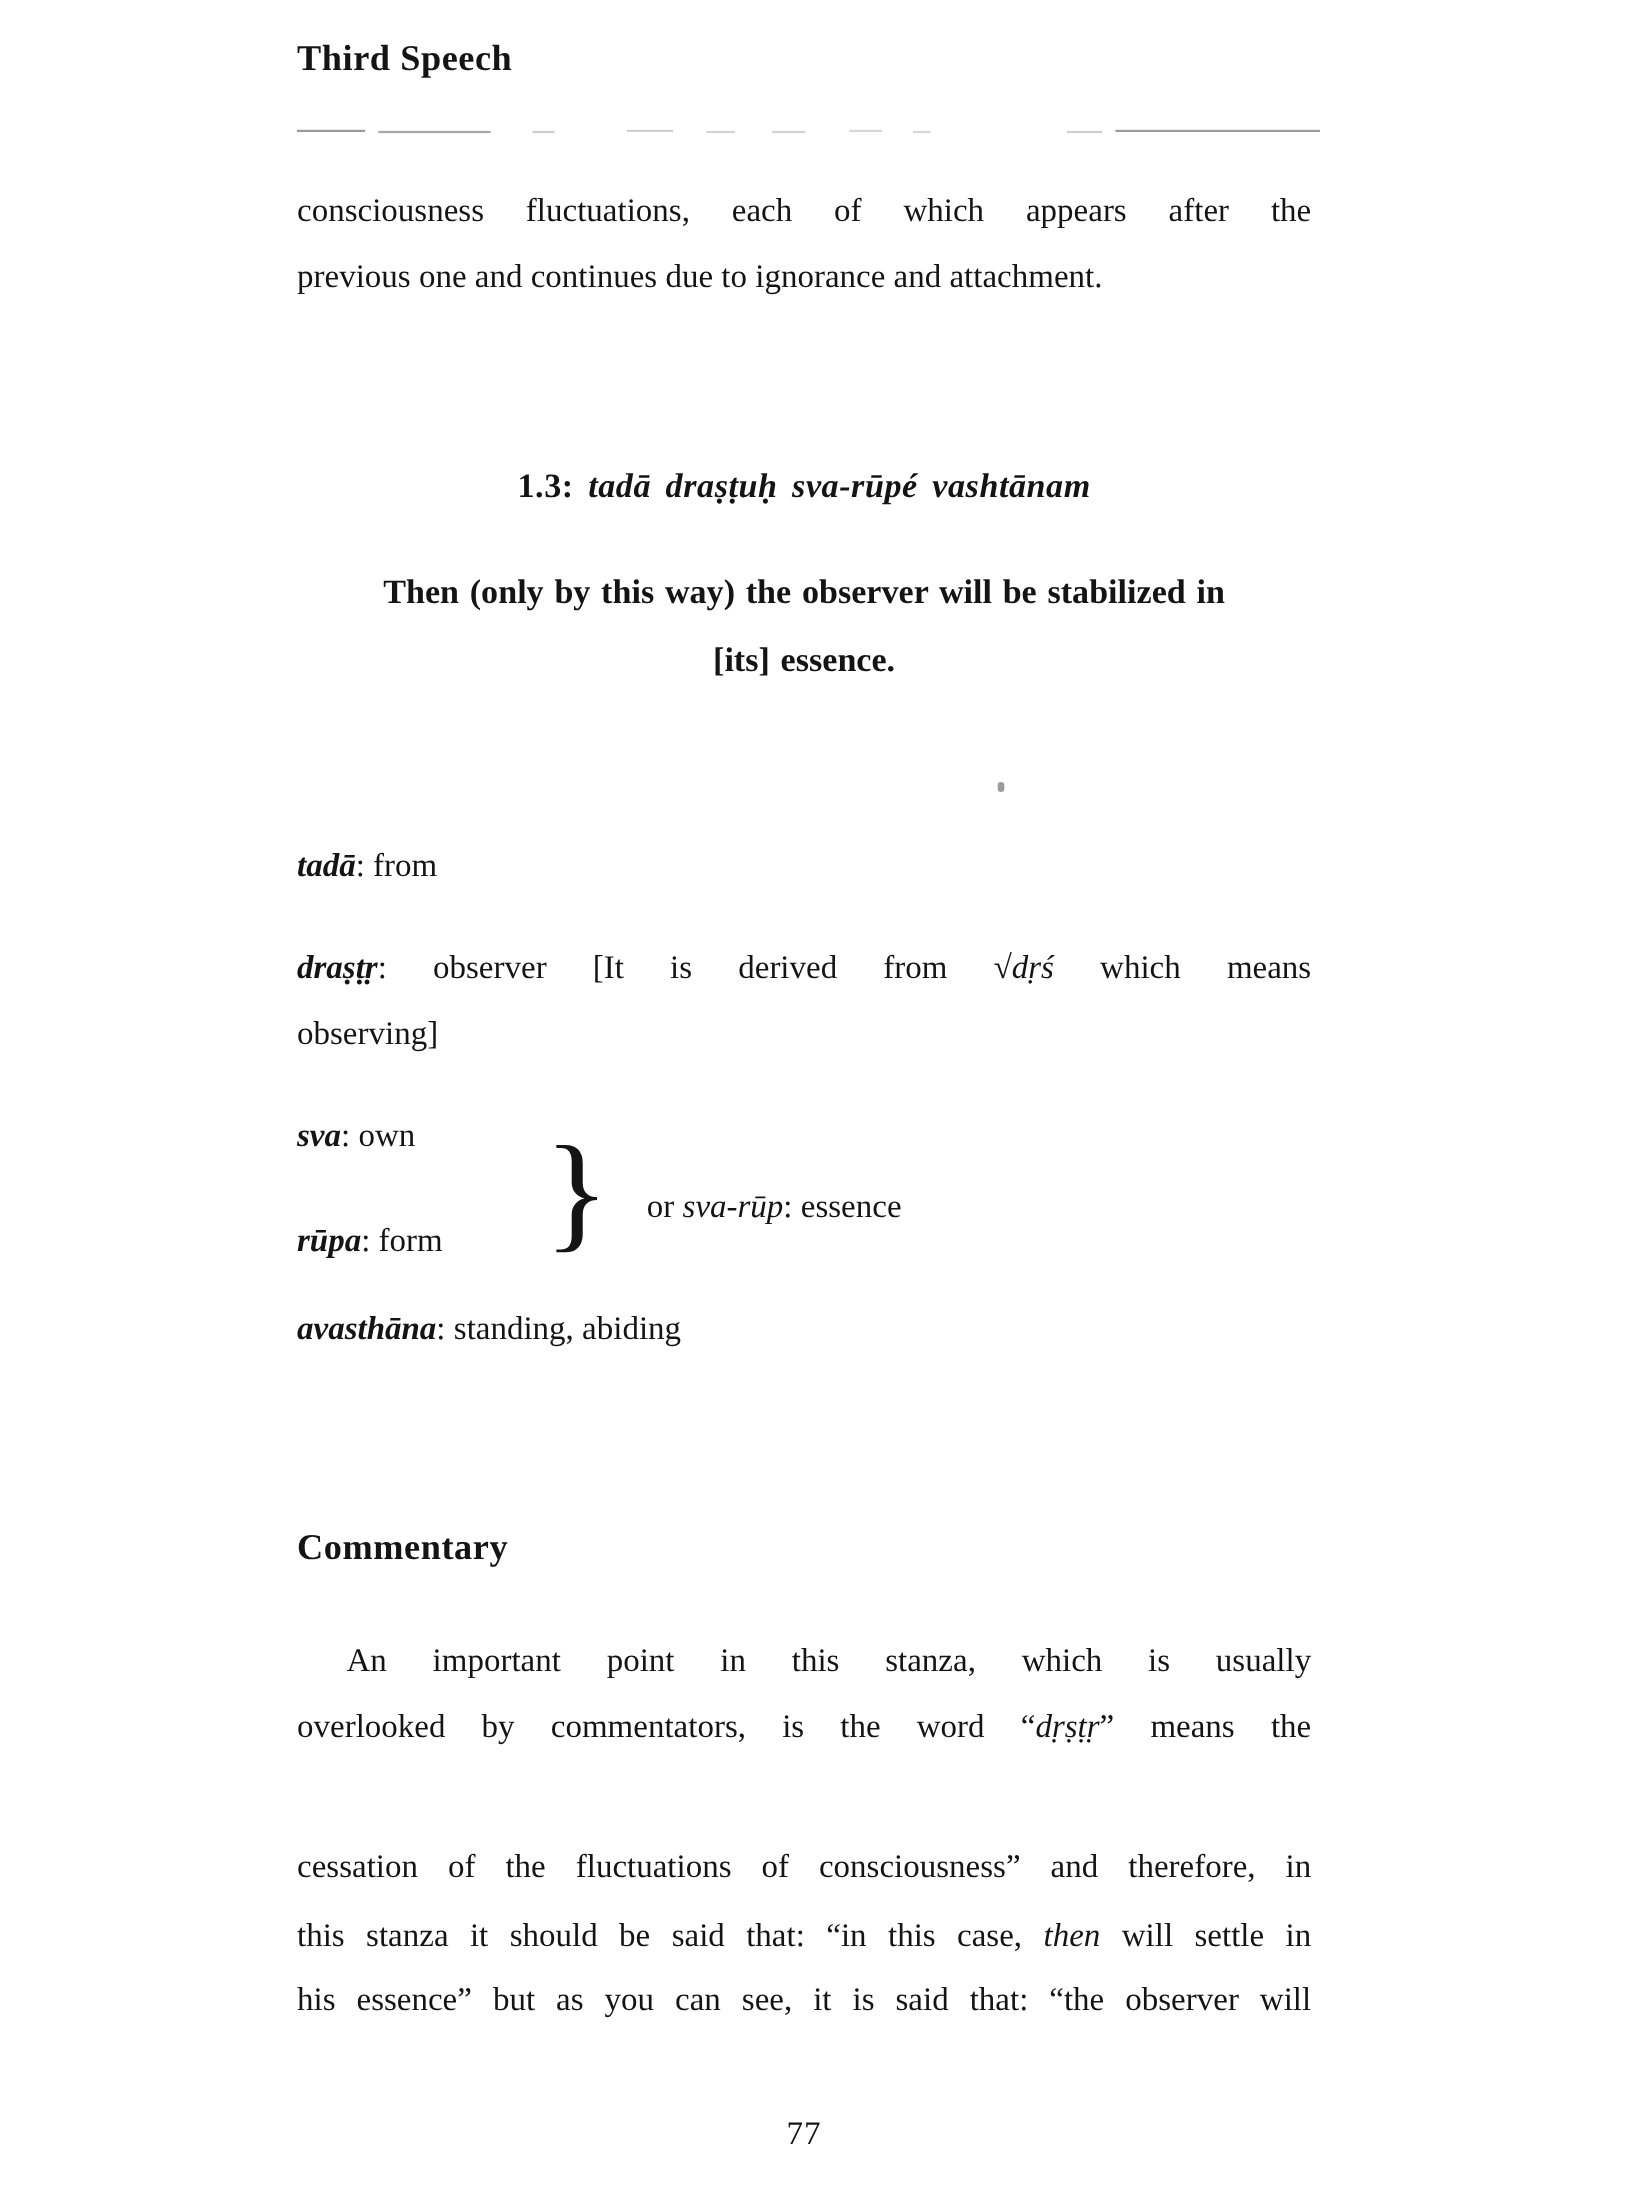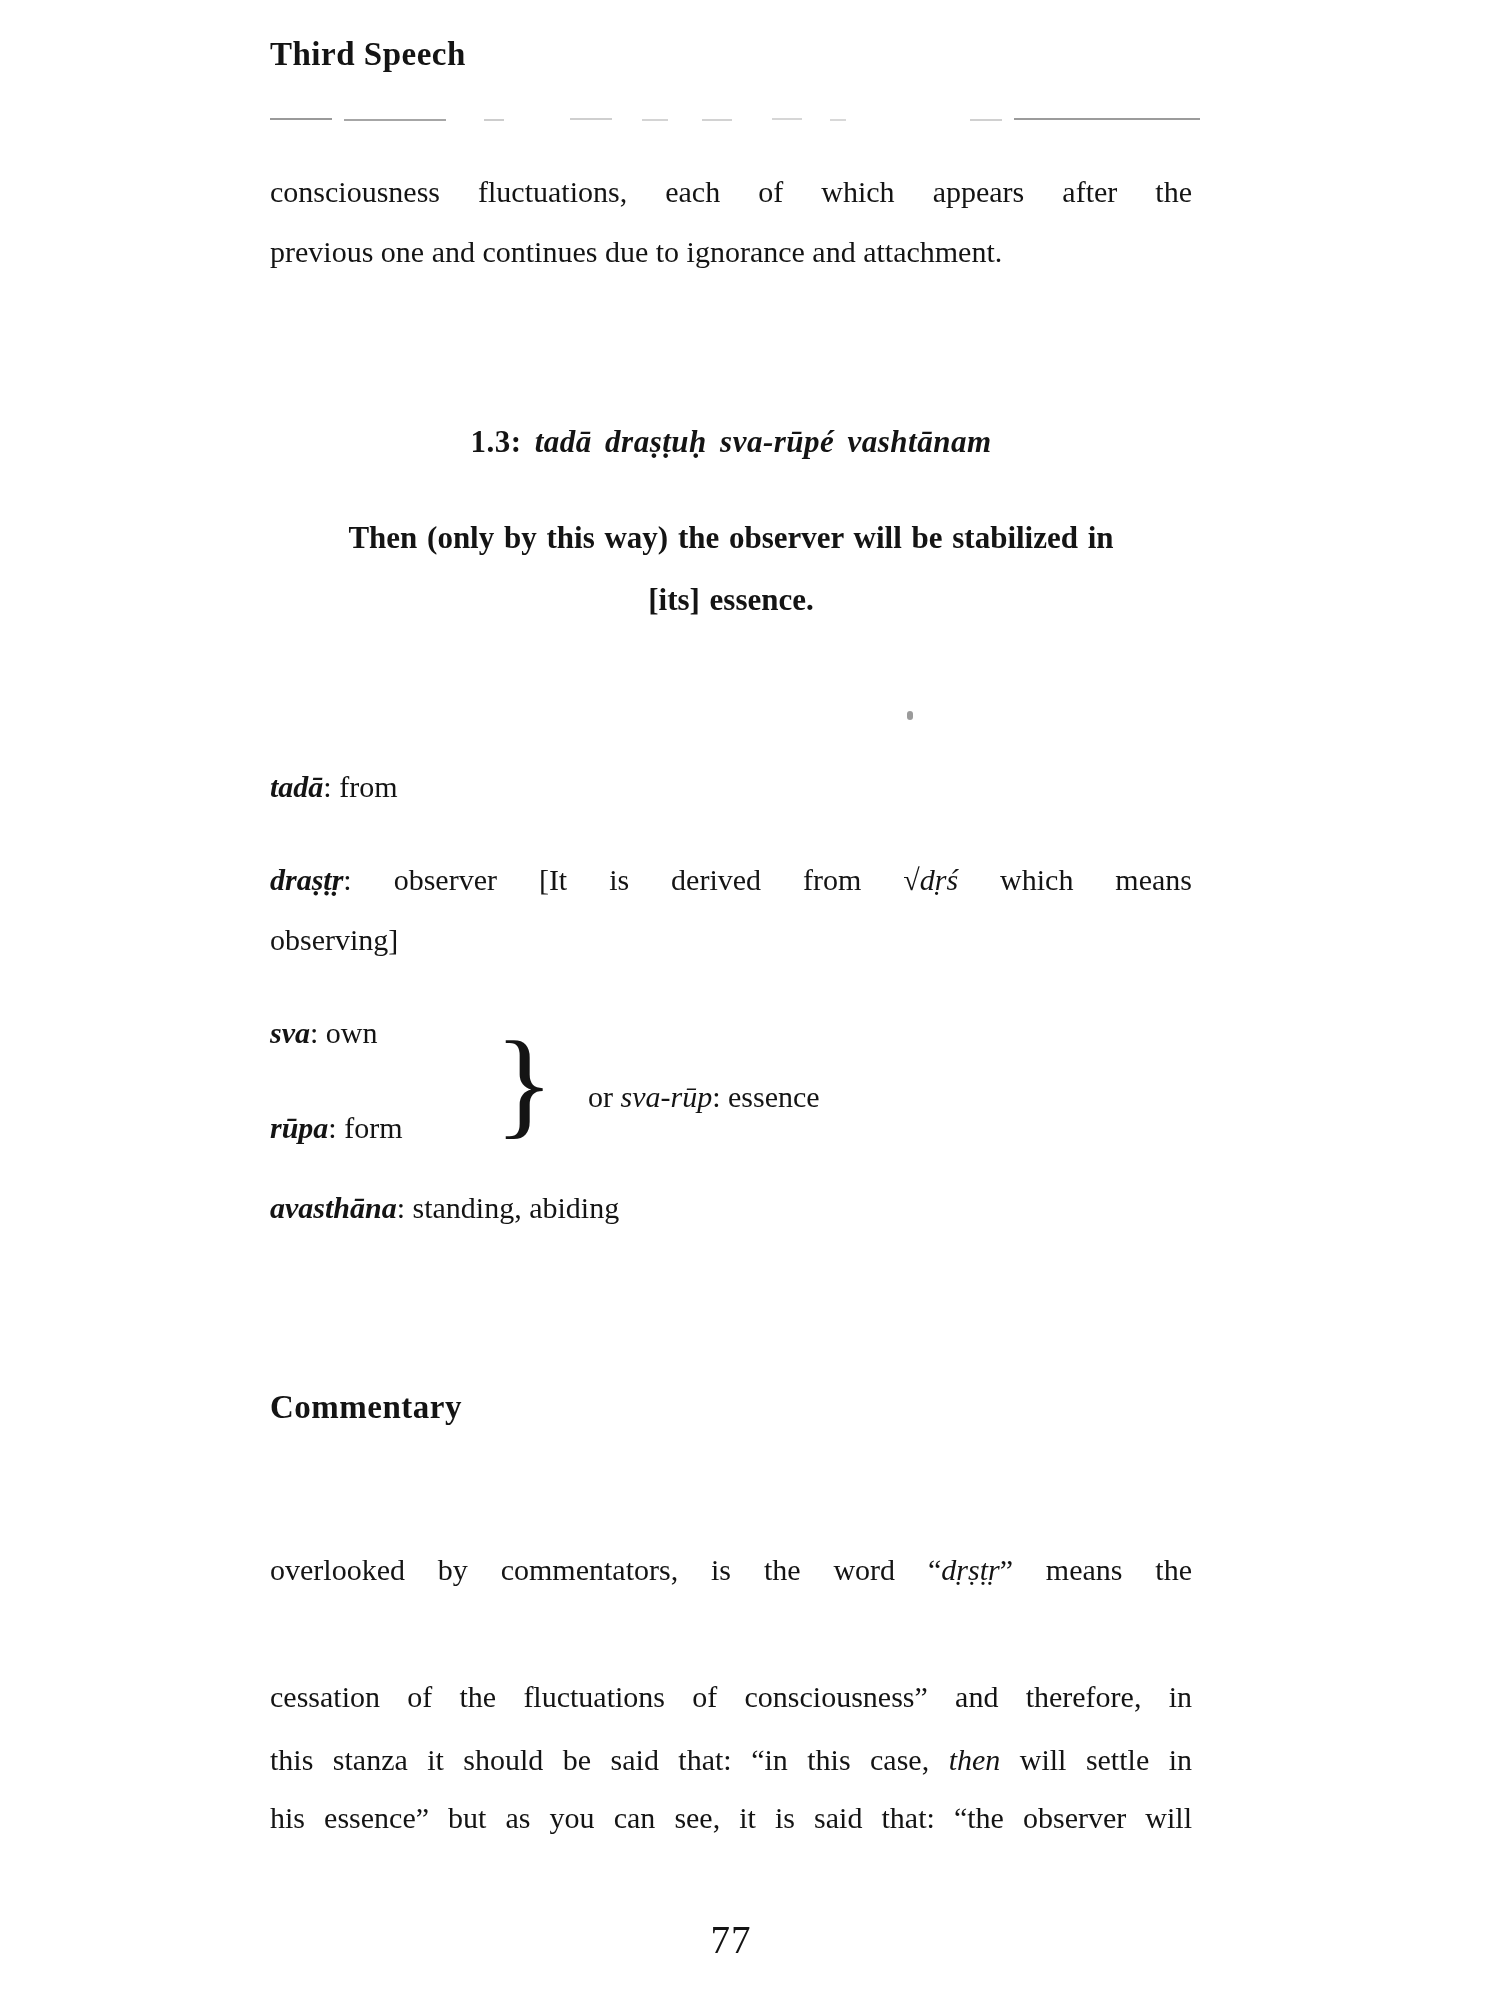--- a/index.html
+++ b/index.html
@@ -52,21 +52,21 @@
     word-spacing: 5px;
     letter-spacing: 0.5px;
   }
   .translation {
     font-size: 31px;
     line-height: 42px;
     font-weight: bold;
     word-spacing: 2px;
   }
   .pagenum {
-    font-size: 39px;
+    font-size: 30px;
     line-height: 40px;
     letter-spacing: 1px;
   }
   
   .rule { height: 4px; }
   .rule span {
     position: absolute;
     height: 2px;
     display: block;
   }
@@ -150,20 +150,21 @@
   <div class="abs txt block" style="top:1108px;">
     <span class="bi">rūpa</span><span>: form</span>
   </div>
 
   <div class="abs txt block" style="top:1188px;">
     <span class="bi">avasthāna</span><span>: standing, abiding</span>
   </div>
 
   <div class="abs section-heading" style="left:270px; top:1387px;">Commentary</div>
 
+  <div class="abs txt block just" style="top:1490px; text-indent:45px;">An important point in this stanza, which is usually</div>
 
   <div class="abs txt block just" style="top:1550px;">
     <span>overlooked by commentators, is the word “</span><span class="i">dṛṣṭṛ</span><span>” means the</span>
   </div>
 
 
   <div class="abs txt block just" style="top:1677px;">cessation of the fluctuations of consciousness” and therefore, in</div>
 
   <div class="abs txt block just" style="top:1740px;">
     <span>this stanza it should be said that: “in this case, </span><span class="i">then</span><span> will settle in</span>

